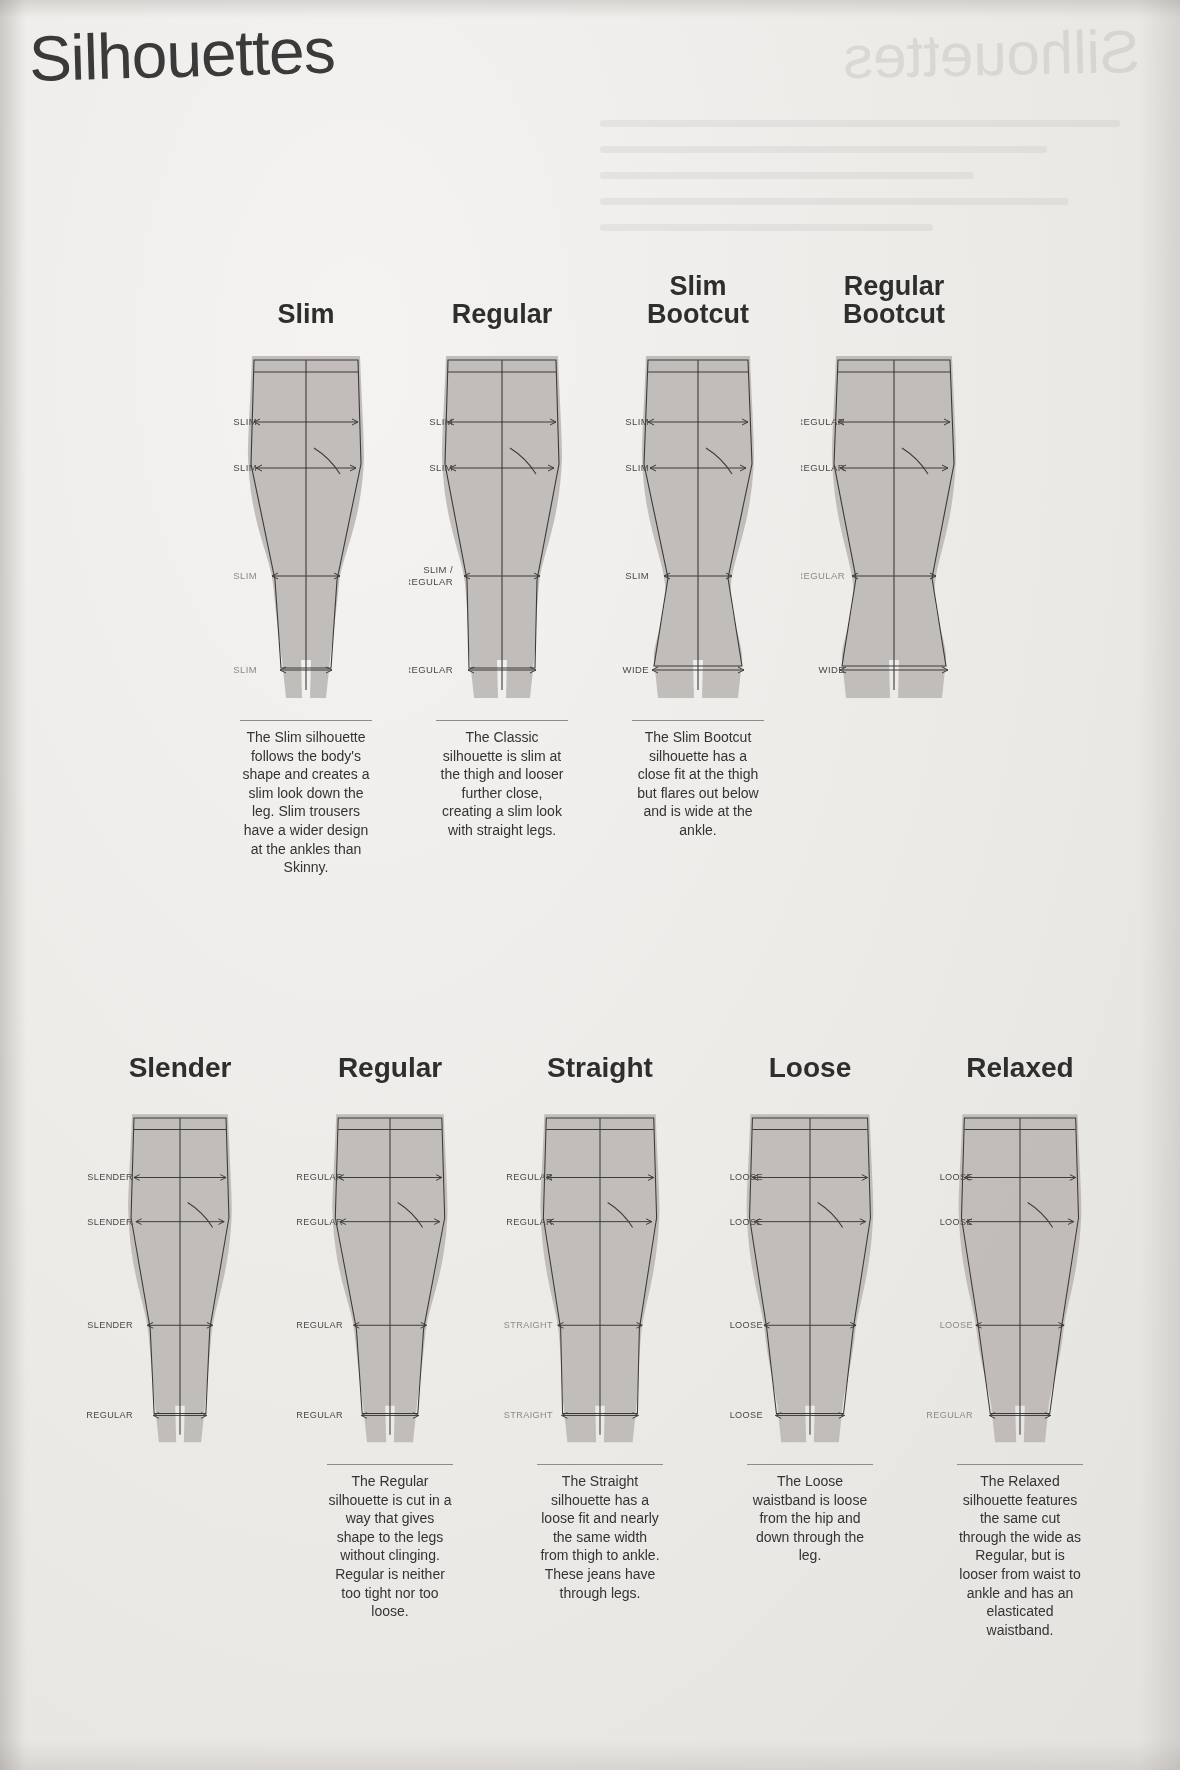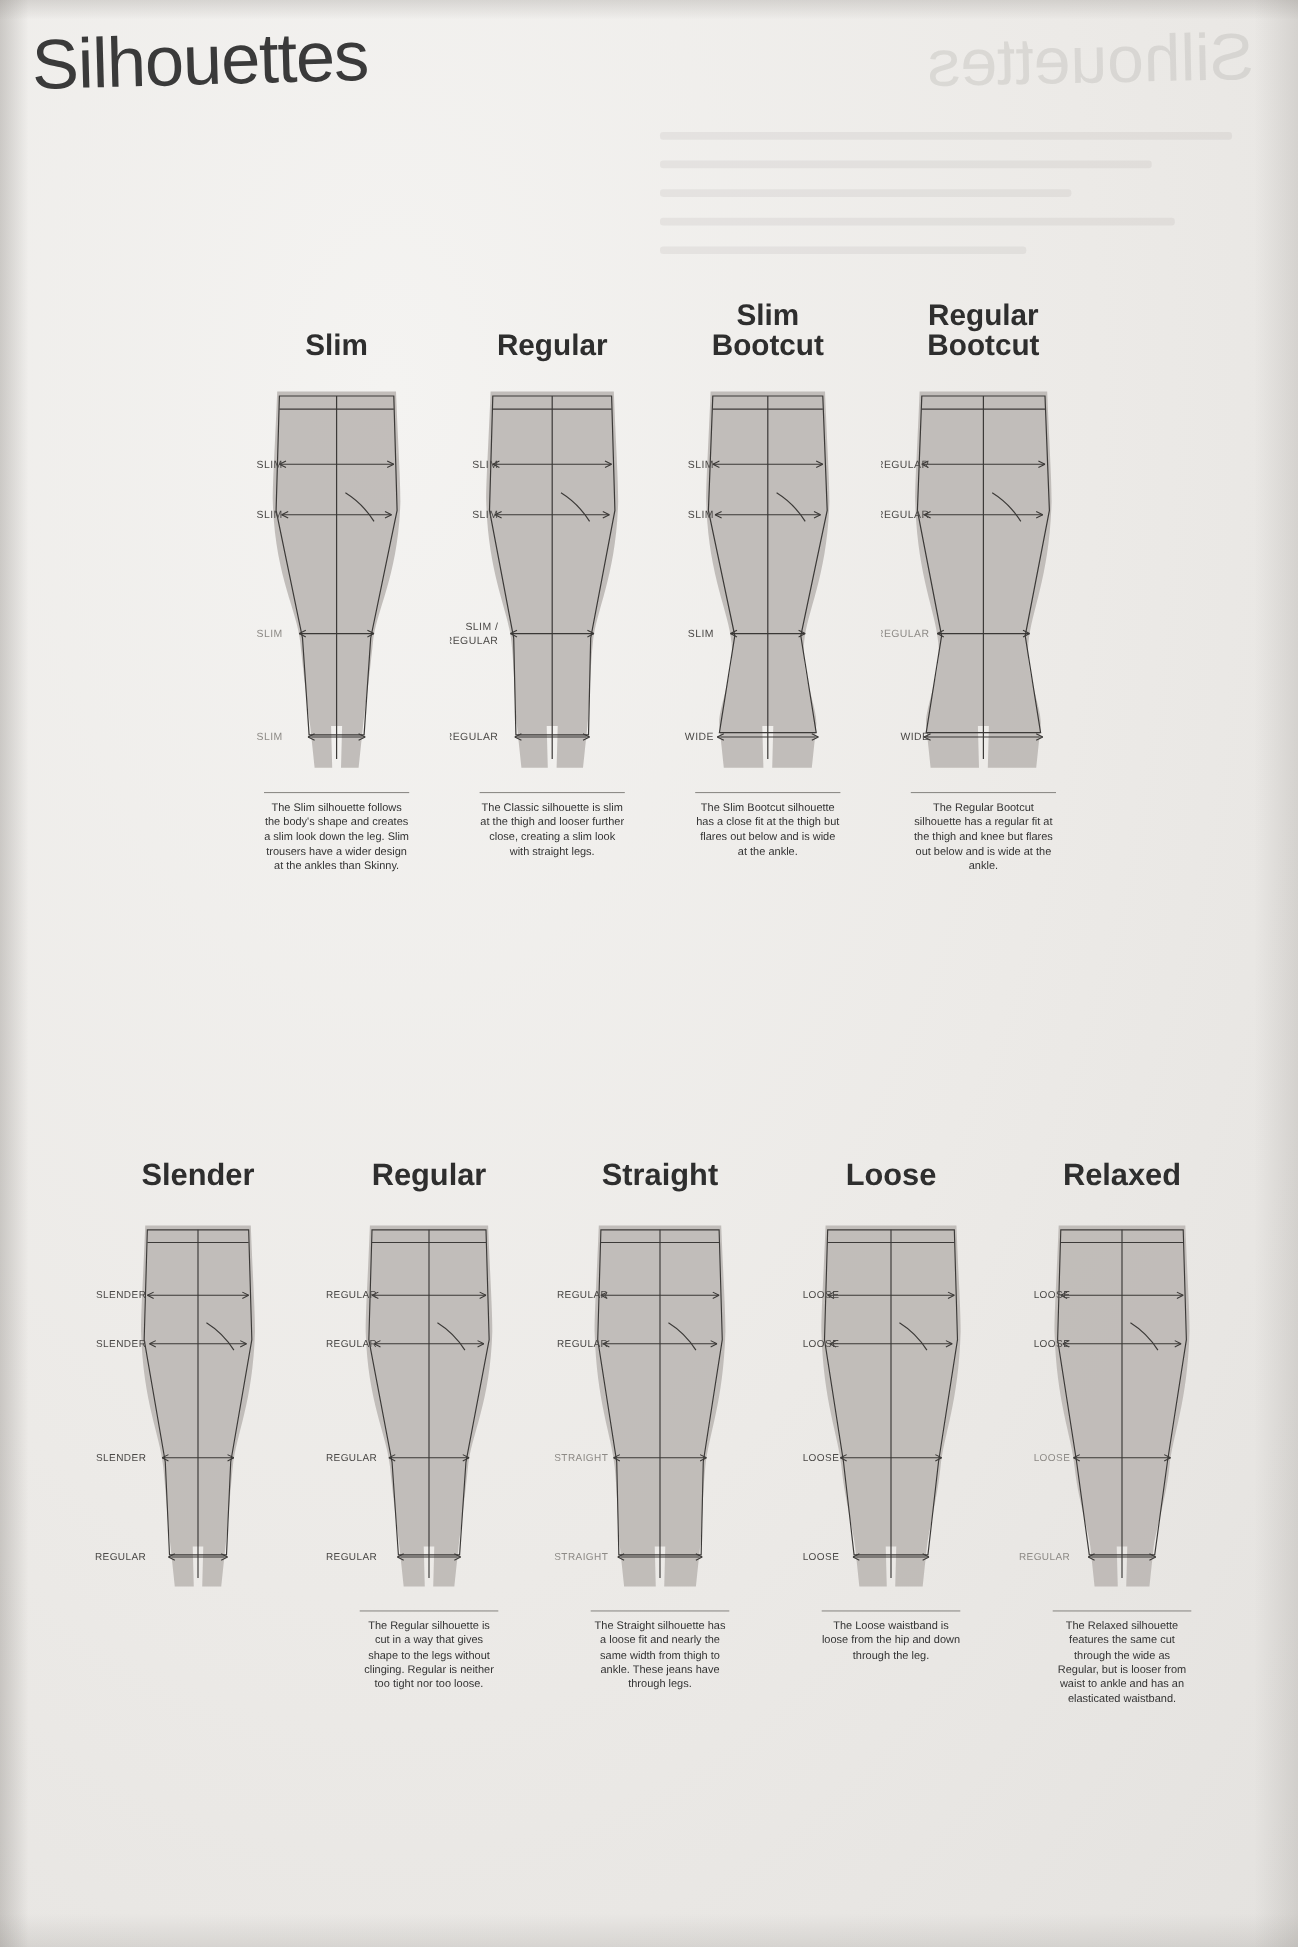--- a/index.html
+++ b/index.html
@@ -106,21 +106,21 @@
     width:186px;height:370px;
   }
   #row-bottom .diagram{width:206px;height:355px;}
   .diagram svg{display:block;width:100%;height:100%;}
 
   .desc{
     margin-top:14px;
     width:132px;
     border-top:1px solid #8e8c88;
     padding-top:7px;
-    font-size:10px;
+    font-size:14px;
     line-height:1.33;
     text-align:center;
     color:#333;
   }
   #row-bottom .desc{width:126px;}
 
   
   .lbl{ font-family:"Liberation Sans", sans-serif; font-size:9.5px; fill:#4a4846; letter-spacing:.4px;}
   .lbl.faint{fill:#8d8a86;}
   .legshape{ fill:#bdb8b5; stroke:none; opacity:.92;}
@@ -291,21 +291,20 @@
       <line class="arrowline" x1="39" y1="334" x2="147" y2="334"></line>
       <path class="arrowline" d="M 39 334 l 6 -3 M 39 334 l 6 3"></path>
       <path class="arrowline" d="M 147 334 l -6 -3 M 147 334 l -6 3"></path>
     </g>
     <text class="lbl" x="44" y="89" text-anchor="end">REGULAR</text>
           <text class="lbl" x="44" y="135" text-anchor="end">REGULAR</text>
           <text class="lbl faint" x="44" y="243" text-anchor="end">REGULAR</text>
           <text class="lbl" x="44" y="337" text-anchor="end">WIDE</text>
   </svg>
       </div>
-      <div class="desc">The Regular Bootcut silhouette has a regular fit at the thigh and knee but flares out below and is wide at the ankle.</div>
     </div>
   </div>
 <div class="row" id="row-bottom">
     <div class="fit-card">
       <div class="fit-title">Slender</div>
       <div class="diagram">
         <svg viewBox="0 0 186 370" preserveAspectRatio="xMidYMid meet">
     <path class="legshape" d="M 43 20 L 143 20 C 145 70 147 100 147 120 C 145 188 129 218 126 248 C 123 278 121 308 119 324 L 115 362 L 97 362 L 98 324 L 88 324 L 89 362 L 71 362 L 67 324 C 65 308 63 278 60 248 C 57 218 41 188 39 120 C 39 100 41 70 43 20 Z"></path>
     <path class="outline" d="M 45 24 L 141 24 L 144 128 L 124 244 L 120 332 L 66 332 L 62 244 L 42 128 Z"></path>
 

